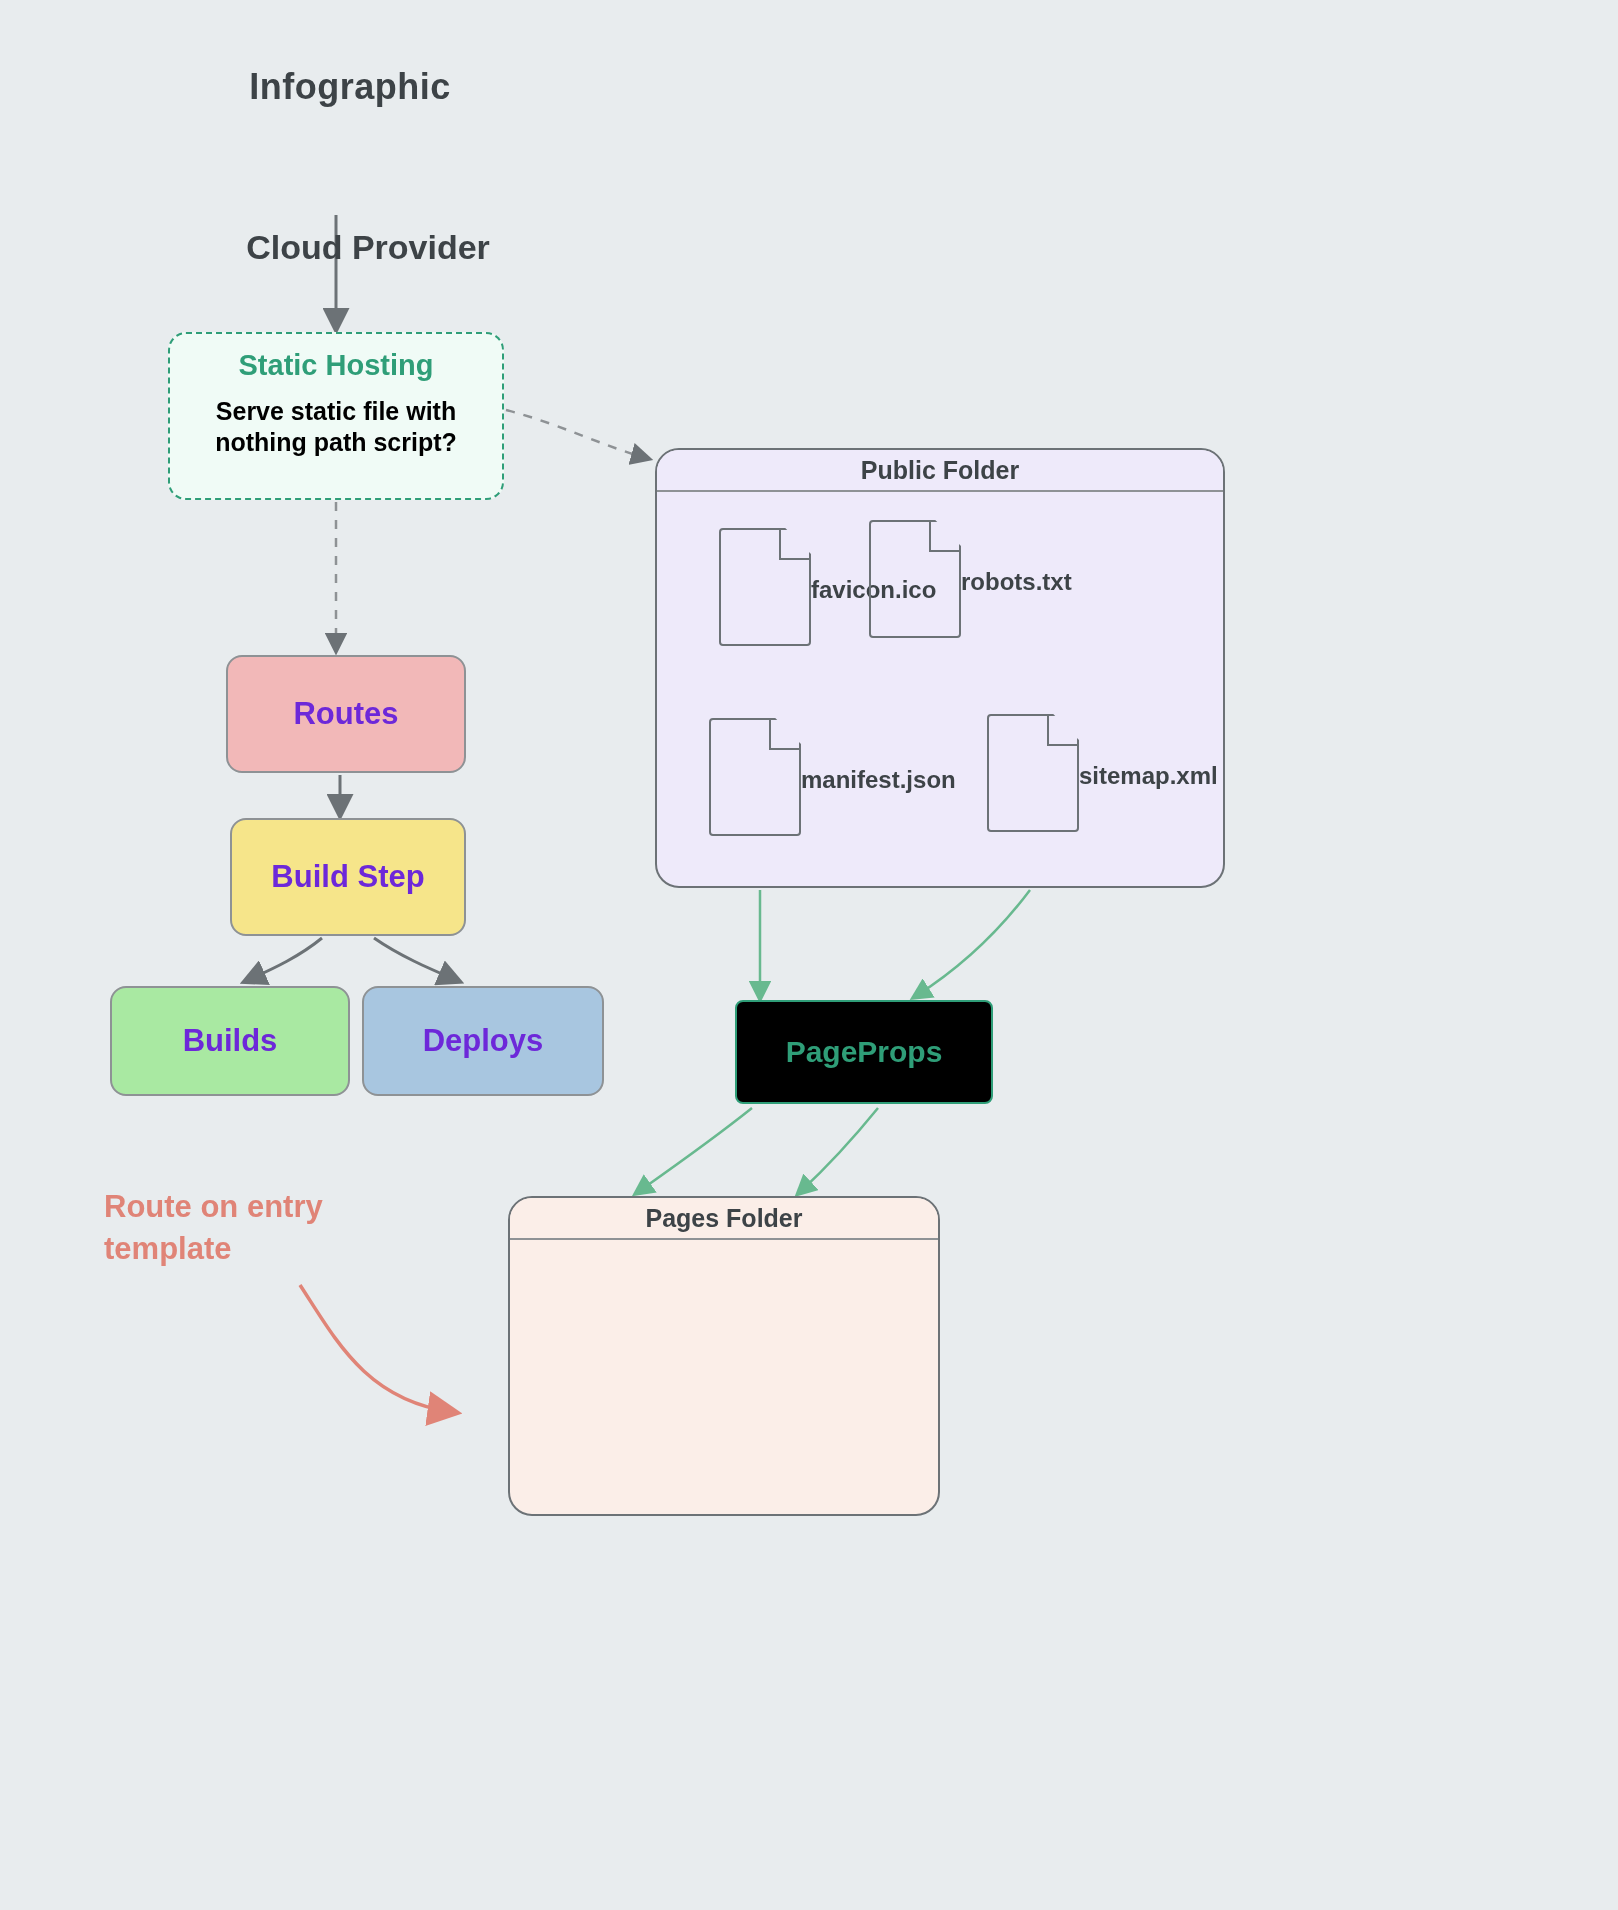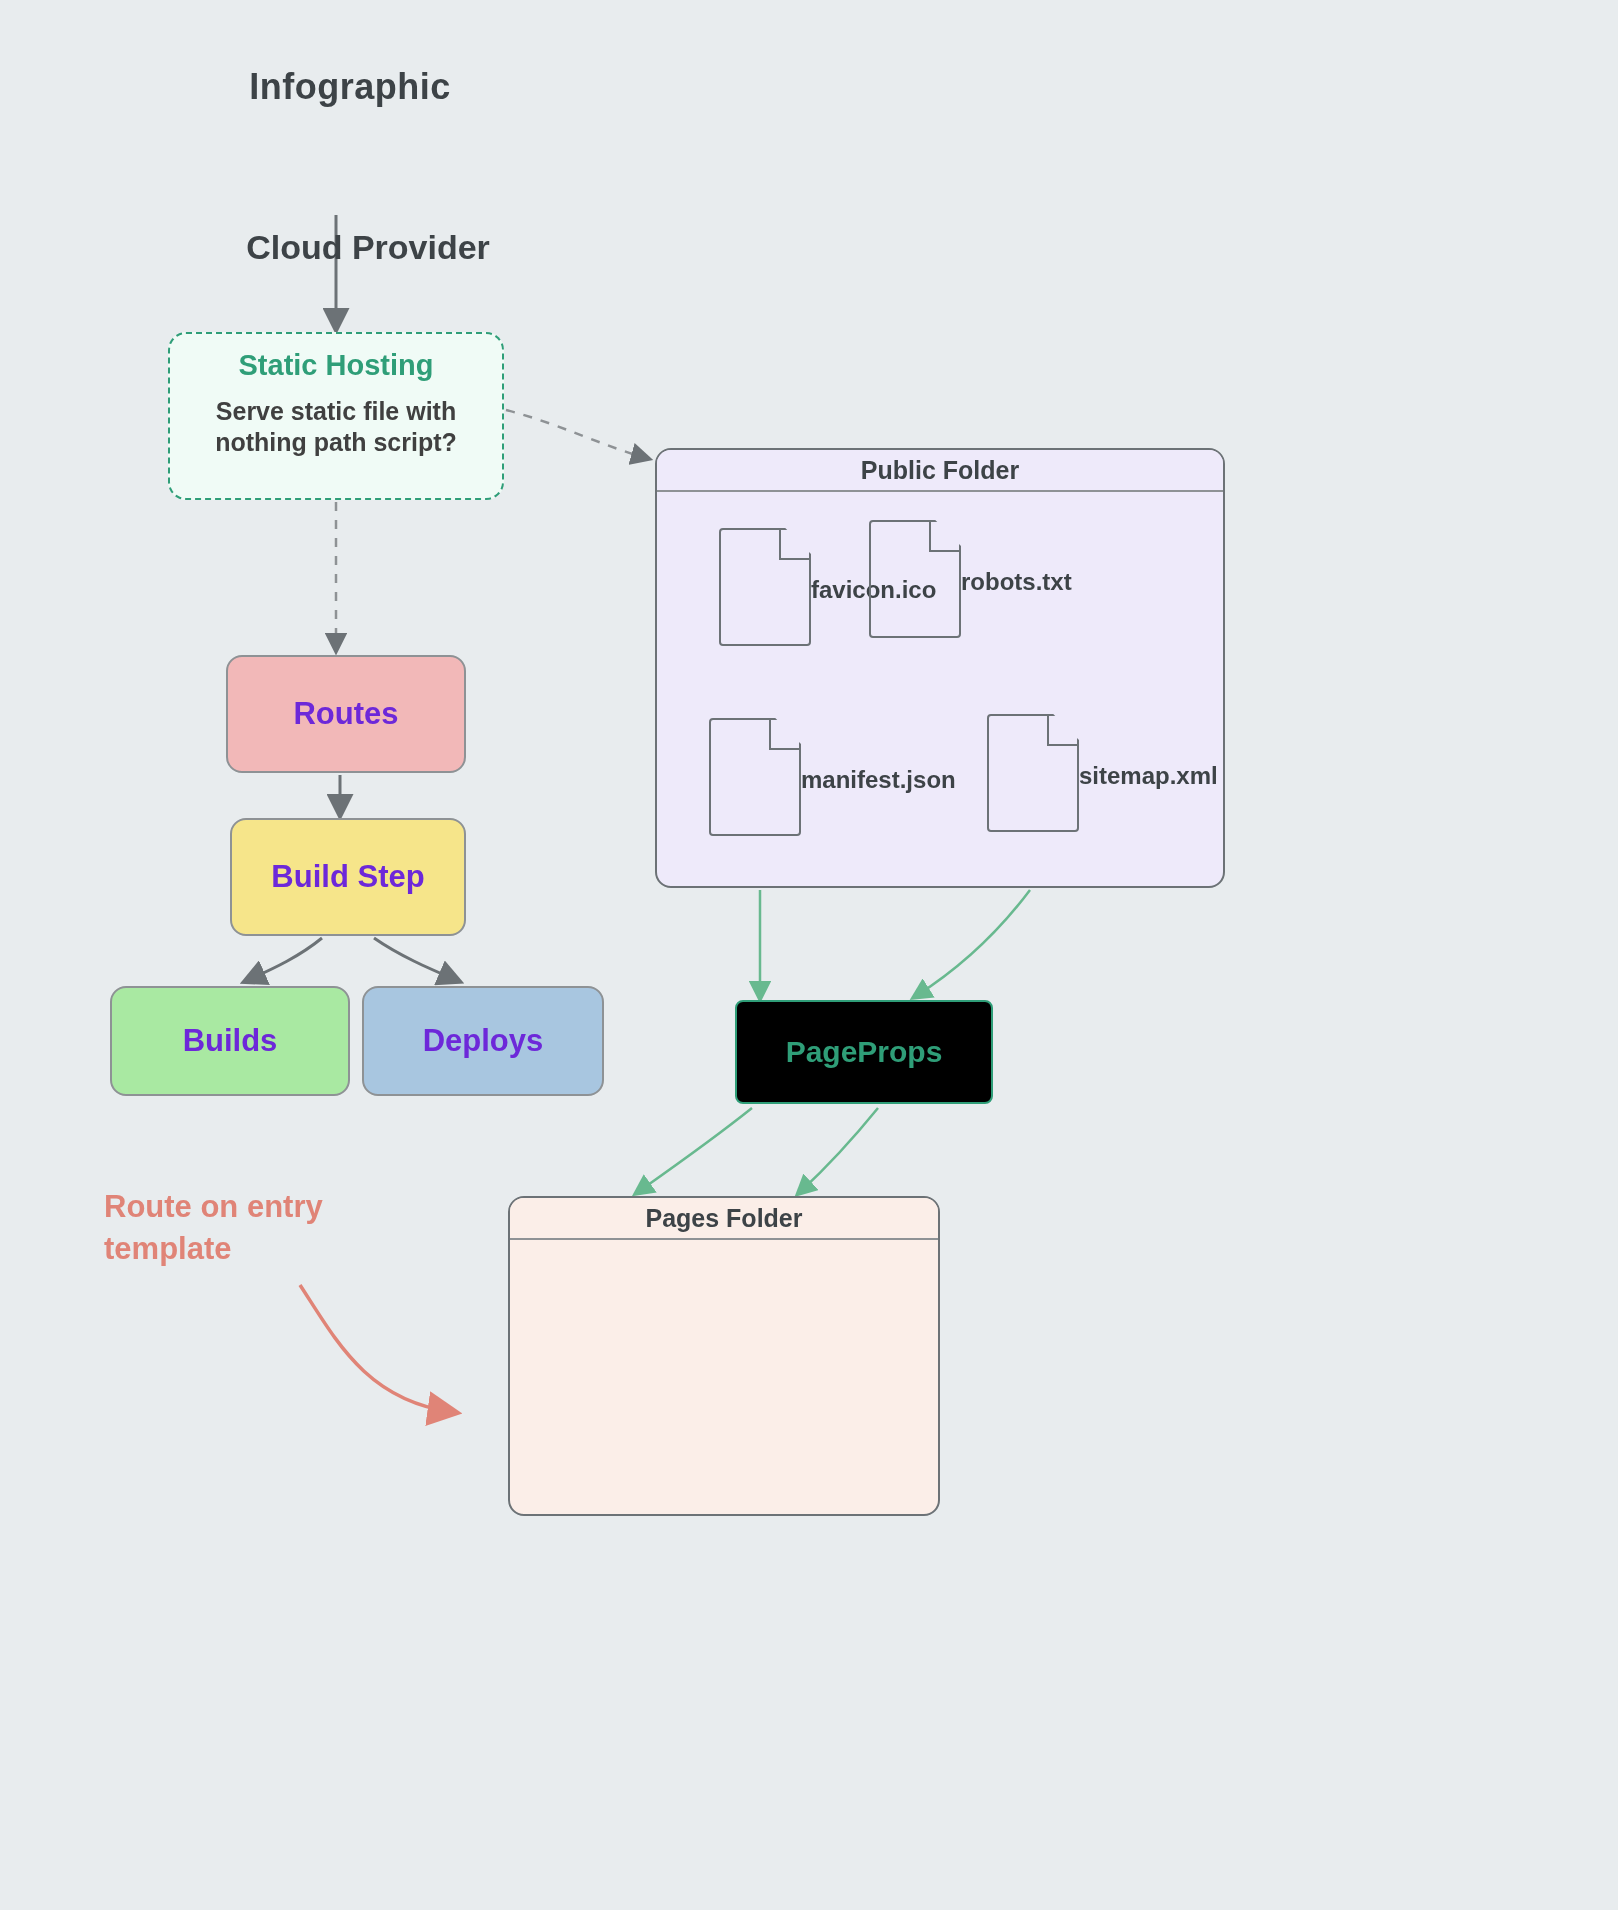--- a/index.html
+++ b/index.html
@@ -84,21 +84,21 @@
   #node-static-hosting .sh-title {
     font-size: 29px;
     font-weight: 700;
     color: #2f9e78;
     line-height: 1.1;
     margin-top: 6px;
   }
   #node-static-hosting .sh-sub {
     font-size: 25px;
     font-weight: 700;
-    color: #404040;
+    color: #000000;
     line-height: 1.25;
   }
 
   
   .chip {
     border-radius: 16px;
     border: 2px solid #8e9295;
     font-weight: 700;
     color: #6d28d9;
     line-height: 1.2;
@@ -127,21 +127,21 @@
     width: 242px; height: 110px;
     background: #a8c6e0;
     font-size: 31px;
   }
 
   
   .panel {
     position: absolute;
     z-index: 2;
     border: 2.5px solid #6c7276;
-    border-radius: 16px;
+    border-radius: 24px;
     overflow: hidden;
   }
   .panel .panel-head {
     height: 42px;
     display: flex;
     align-items: center;
     justify-content: center;
     font-size: 25px;
     font-weight: 700;
     color: #3d4347;

